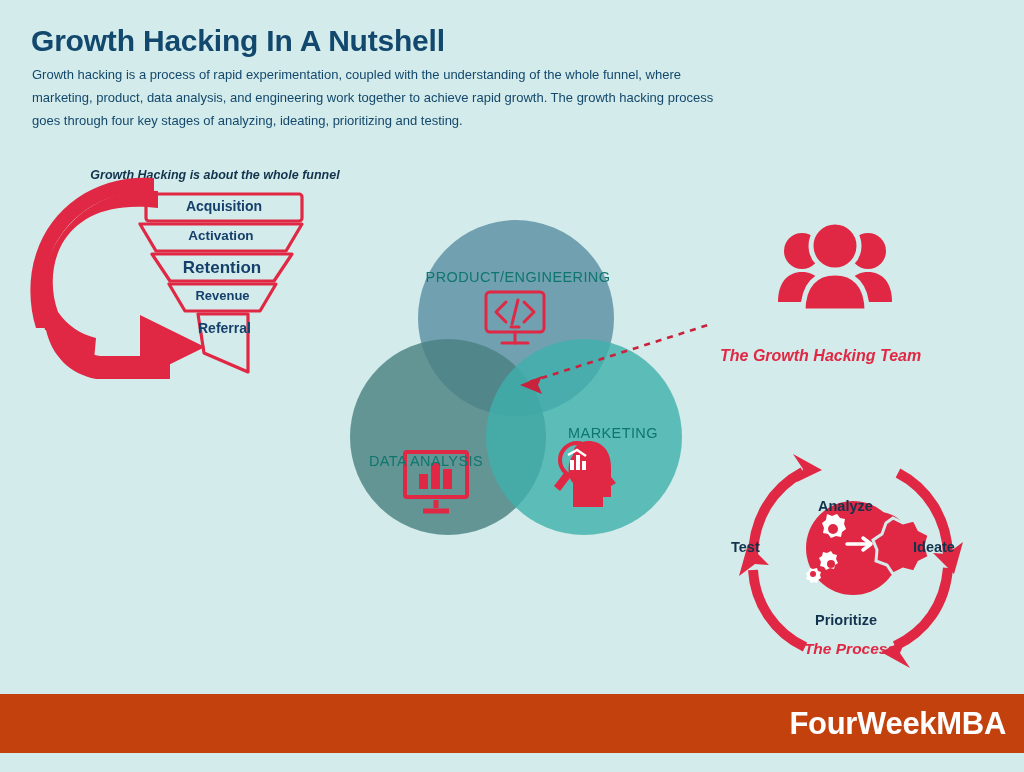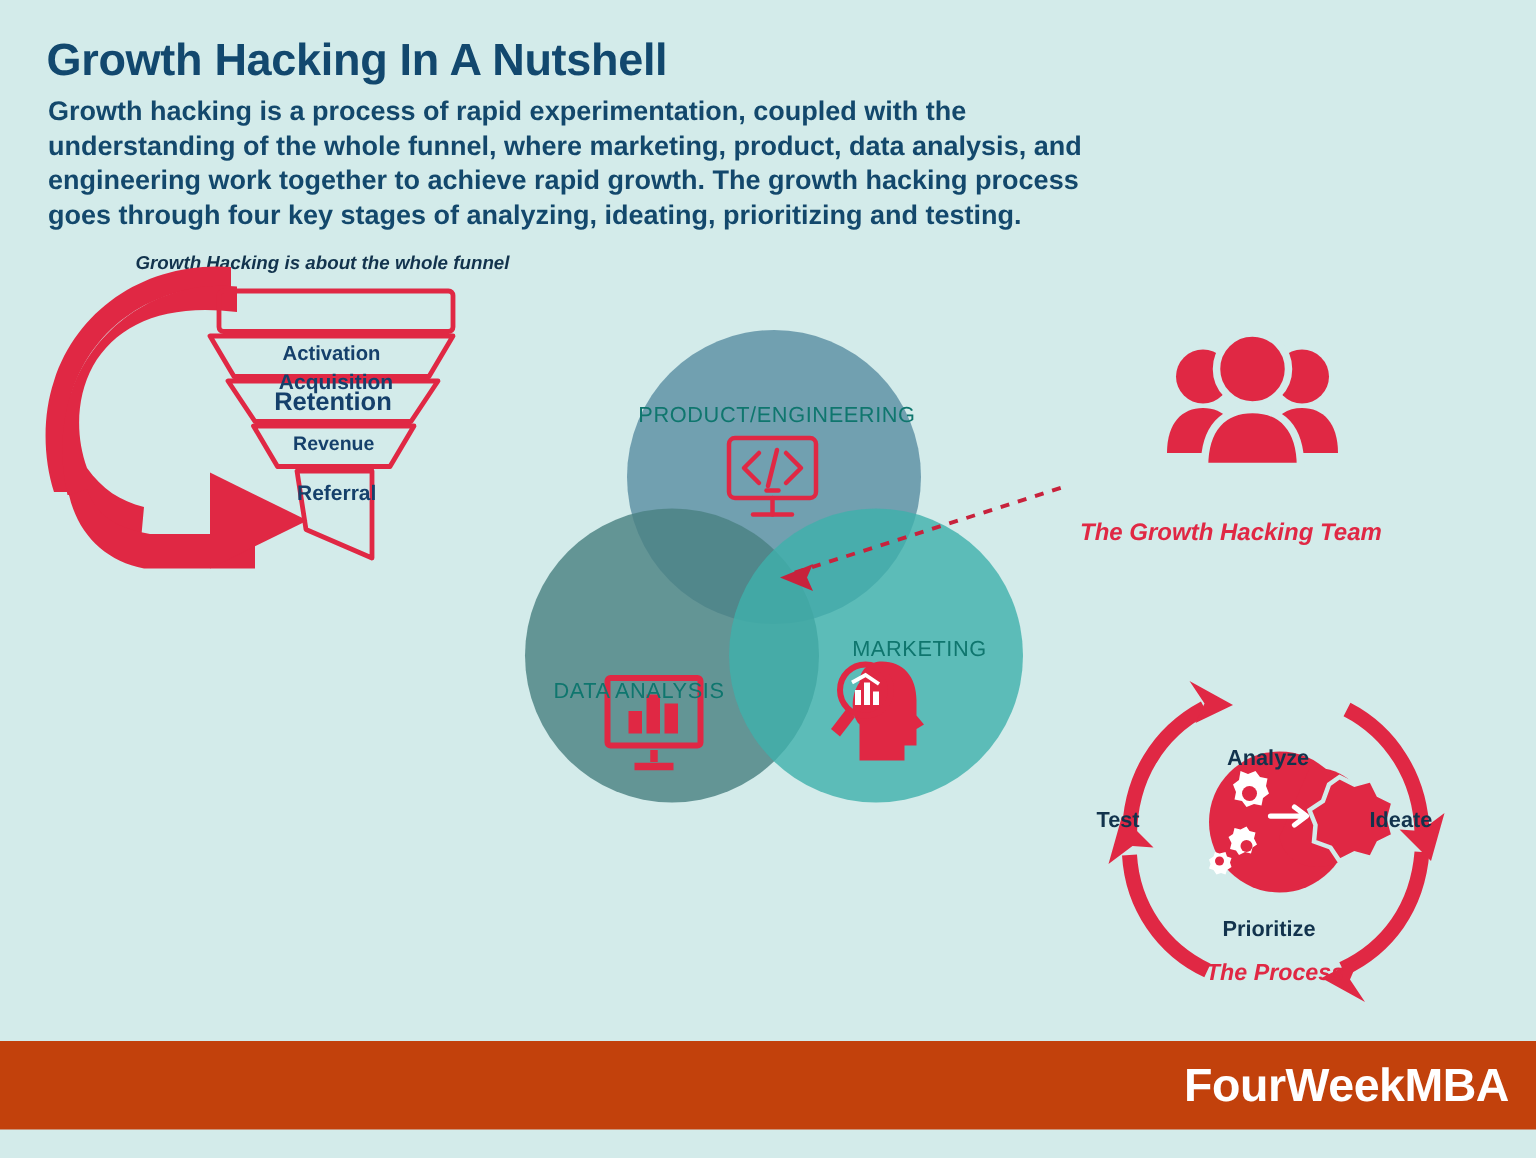--- a/index.html
+++ b/index.html
@@ -14,21 +14,21 @@
 
   
   #page-title{
     position:absolute;left:31px;top:24px;
     font-size:30px;font-weight:bold;letter-spacing:-0.2px;
     color:#12486e;
     white-space:nowrap;
   }
   #page-subtitle{
     position:absolute;left:32px;top:63px;width:690px;
-    font-size:18px;line-height:23px;color:#13486c;font-weight:bold;
+    font-size:13px;line-height:23px;color:#13486c;
   }
 
   
   #funnel-block{position:absolute;left:30px;top:160px;width:330px;height:235px;}
   #funnel-caption{
     position:absolute;left:55px;top:8px;width:260px;text-align:center;
     font-size:12.5px;font-weight:bold;font-style:italic;color:#12334d;
     white-space:nowrap;
   }
   .funnel-stage-label{
@@ -147,21 +147,21 @@
 
     <g fill="none" stroke="#e02844" stroke-width="3.2" stroke-linejoin="round">
       <rect x="116" y="34" width="156" height="27" rx="3"></rect>
       <path d="M 110,64 L 272,64 L 256,91 L 126,91 Z"></path>
       <path d="M 122,94 L 262,94 L 244,121 L 140,121 Z"></path>
       <path d="M 139,124 L 246,124 L 230,151 L 155,151 Z"></path>
       <path d="M 168,154 L 218,154 L 218,212 L 174,193 Z"></path>
     </g>
   </svg>
 
-  <div class="funnel-stage-label" style="left:116px;top:38px;width:156px;font-size:14px;margin-top:48px;">Acquisition</div>
+  <div class="funnel-stage-label" style="left:116px;top:38px;width:156px;font-size:14px;">Acquisition</div>
   <div class="funnel-stage-label" style="left:110px;top:68px;width:162px;font-size:13.5px;">Activation</div>
   <div class="funnel-stage-label" style="left:122px;top:98px;width:140px;font-size:17px;">Retention</div>
   <div class="funnel-stage-label" style="left:139px;top:128px;width:107px;font-size:13px;">Revenue</div>
   <div class="funnel-stage-label" style="left:168px;top:160px;width:50px;font-size:14px;">Referral</div>
 </div>
 
 <div id="venn-block">
   <svg class="stage" style="width:380px;height:325px;" viewBox="0 0 380 325">
     <g>
       <circle cx="186" cy="103" r="98" fill="#5c8fa3" fill-opacity="0.82"></circle>

